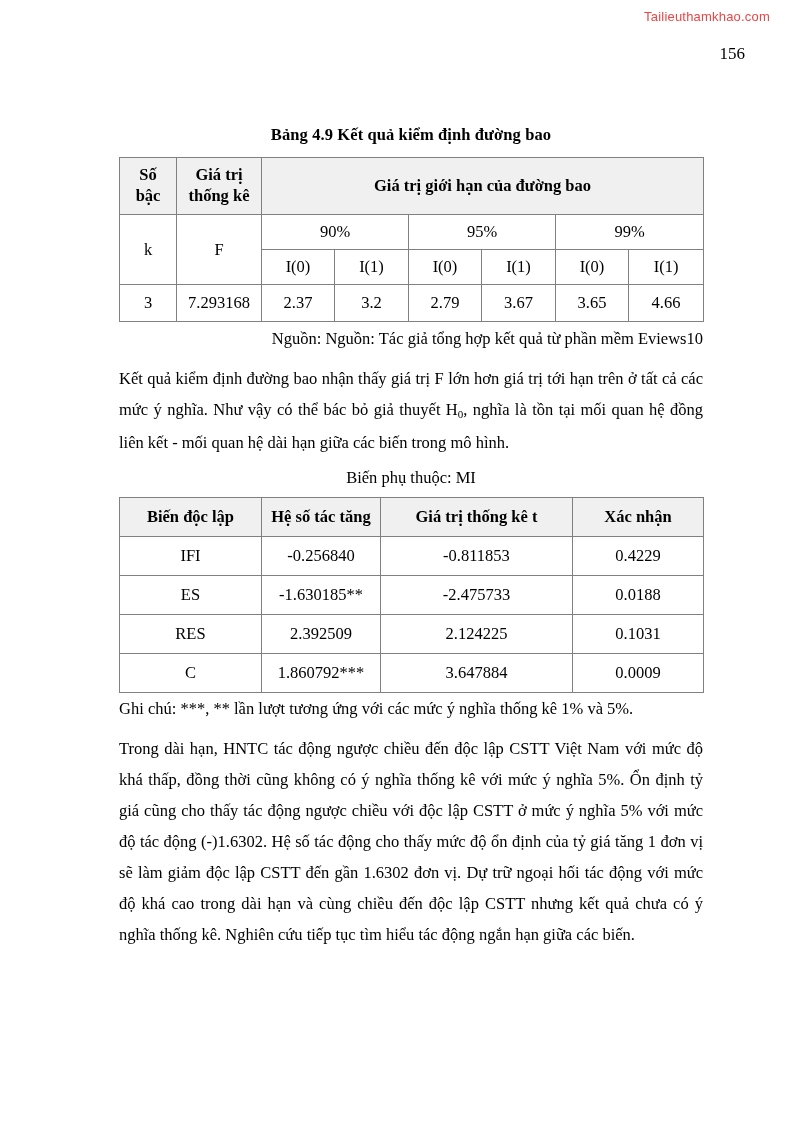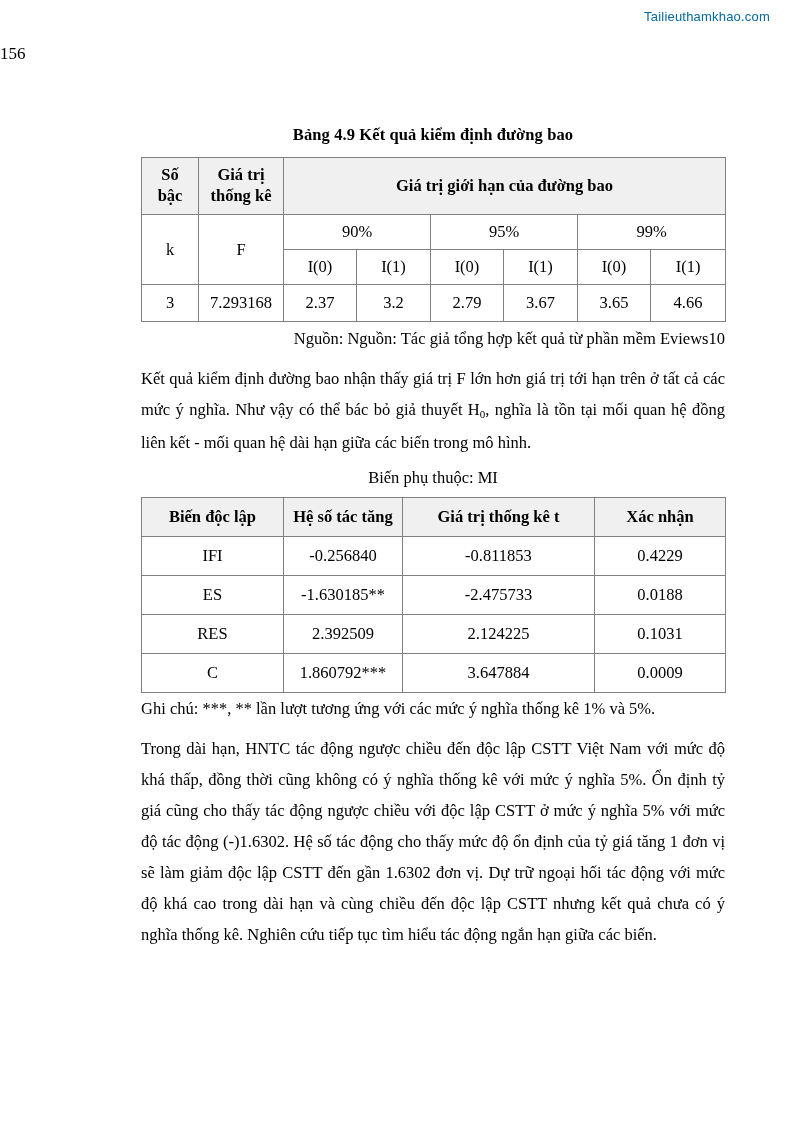--- a/index.html
+++ b/index.html
@@ -20,35 +20,35 @@
     background: #ffffff;
     overflow: hidden;
     box-sizing: border-box;
   }
   .watermark {
     position: absolute;
     top: 9px;
     right: 24px;
     font-family: "Liberation Sans", "DejaVu Sans", sans-serif;
     font-size: 13px;
-    color: #0369a1;
+    color: #ef4444;
     letter-spacing: 0.2px;
     white-space: nowrap;
   }
   .page-number {
     position: absolute;
     top: 44px;
     left: 0;
     width: 745px;
-    text-align: left;
+    text-align: right;
     font-size: 17px;
   }
   .content {
     position: absolute;
-    left: 141px;
+    left: 119px;
     top: 125px;
     width: 584px;
   }
   .table-caption {
     text-align: center;
     font-weight: bold;
     font-size: 16.5px;
     margin: 0 0 12px 0;
     letter-spacing: 0.1px;
   }

